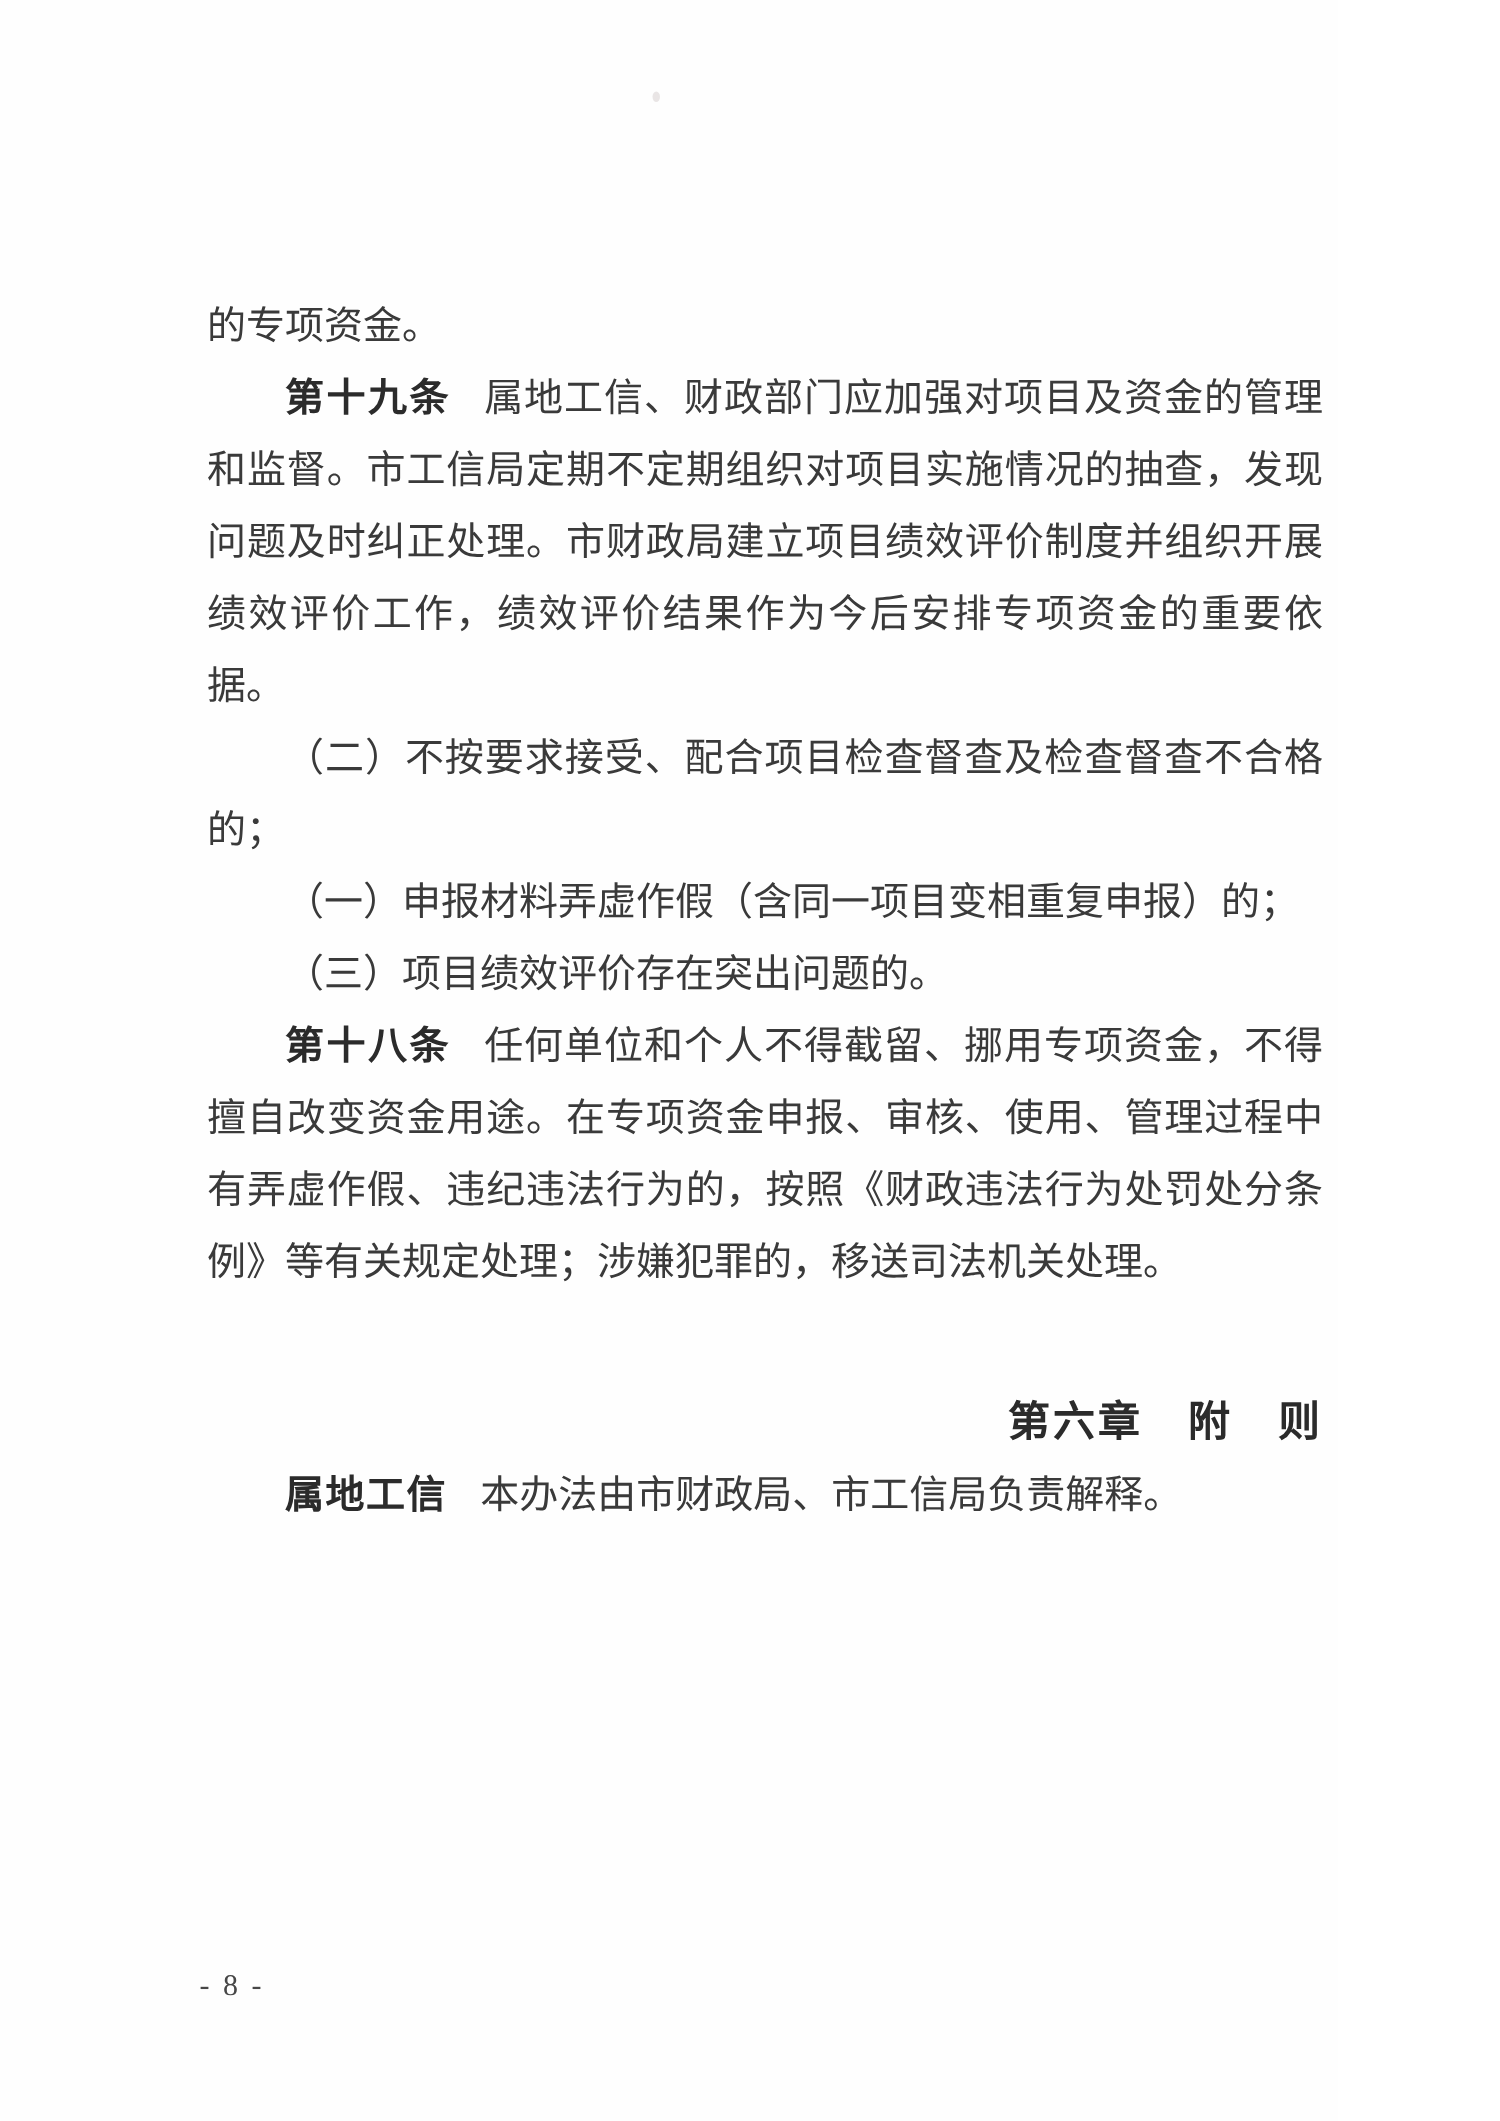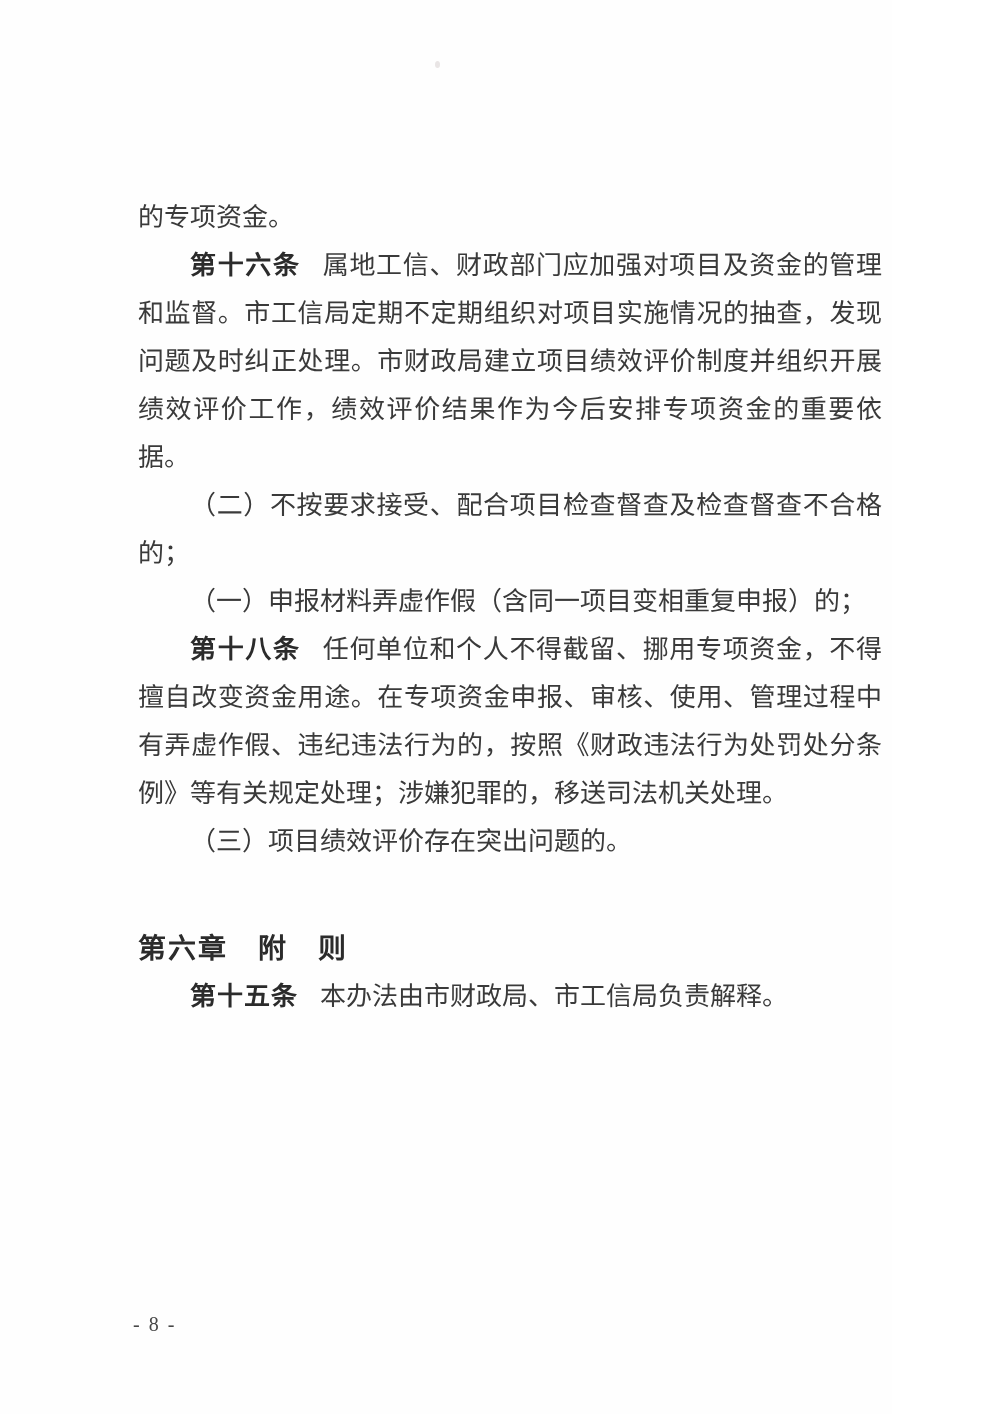--- a/index.html
+++ b/index.html
@@ -34,21 +34,21 @@
     text-indent: 2em;
   }
   .article-label {
     font-weight: bold;
     color: #2b2b2b;
     margin-right: 0.85em;
     letter-spacing: 1px;
   }
   .chapter-heading {
     margin-top: 59px !important;
-    text-align: left;
+    text-align: right;
     text-indent: 0 !important;
     font-weight: bold;
     color: #2b2b2b;
     font-size: 28px;
     letter-spacing: 2px;
   }
   .page-number {
     position: absolute;
     left: 133px;
     top: 1310px;
@@ -74,34 +74,34 @@
 </head>
 <body>
 
 <div class="page">
 
   <div class="text-block">
 
     <p><span>的专项资金。</span></p>
 
 
-    <p class="indent"><span class="article-label">第十六条</span><span>属地工信、财政部门应加强对项目及资金的管理和监督。市工信局定期不定期组织对项目实施情况的抽查，发现问题及时纠正处理。市财政局建立项目绩效评价制度并组织开展绩效评价工作，绩效评价结果作为今后安排专项资金的重要依据。</span></p>
+    <p class="indent"><span class="article-label">第十九条</span><span>属地工信、财政部门应加强对项目及资金的管理和监督。市工信局定期不定期组织对项目实施情况的抽查，发现问题及时纠正处理。市财政局建立项目绩效评价制度并组织开展绩效评价工作，绩效评价结果作为今后安排专项资金的重要依据。</span></p>
 
 
     <p class="indent"><span>（二）不按要求接受、配合项目检查督查及检查督查不合格的；</span></p>
 
     <p class="indent"><span>（一）申报材料弄虚作假（含同一项目变相重复申报）的；</span></p>
 
+    <p class="indent"><span>（三）项目绩效评价存在突出问题的。</span></p>
+
     <p class="indent"><span class="article-label">第十八条</span><span>任何单位和个人不得截留、挪用专项资金，不得擅自改变资金用途。在专项资金申报、审核、使用、管理过程中有弄虚作假、违纪违法行为的，按照《财政违法行为处罚处分条例》等有关规定处理；涉嫌犯罪的，移送司法机关处理。</span></p>
-
-    <p class="indent"><span>（三）项目绩效评价存在突出问题的。</span></p>
 
     <p class="chapter-heading">第六章　附　则</p>
 
-    <p class="indent"><span class="article-label">第十五条</span><span>本办法由市财政局、市工信局负责解释。</span></p>
+    <p class="indent"><span class="article-label">属地工信</span><span>本办法由市财政局、市工信局负责解释。</span></p>
 
   </div>
 
   <div class="page-number">- 8 -</div>
 
   <div class="speck s1"></div>
   <div class="speck s2"></div>
   <div class="speck s3"></div>
   <div class="speck s4"></div>
   <div class="speck s5"></div>

